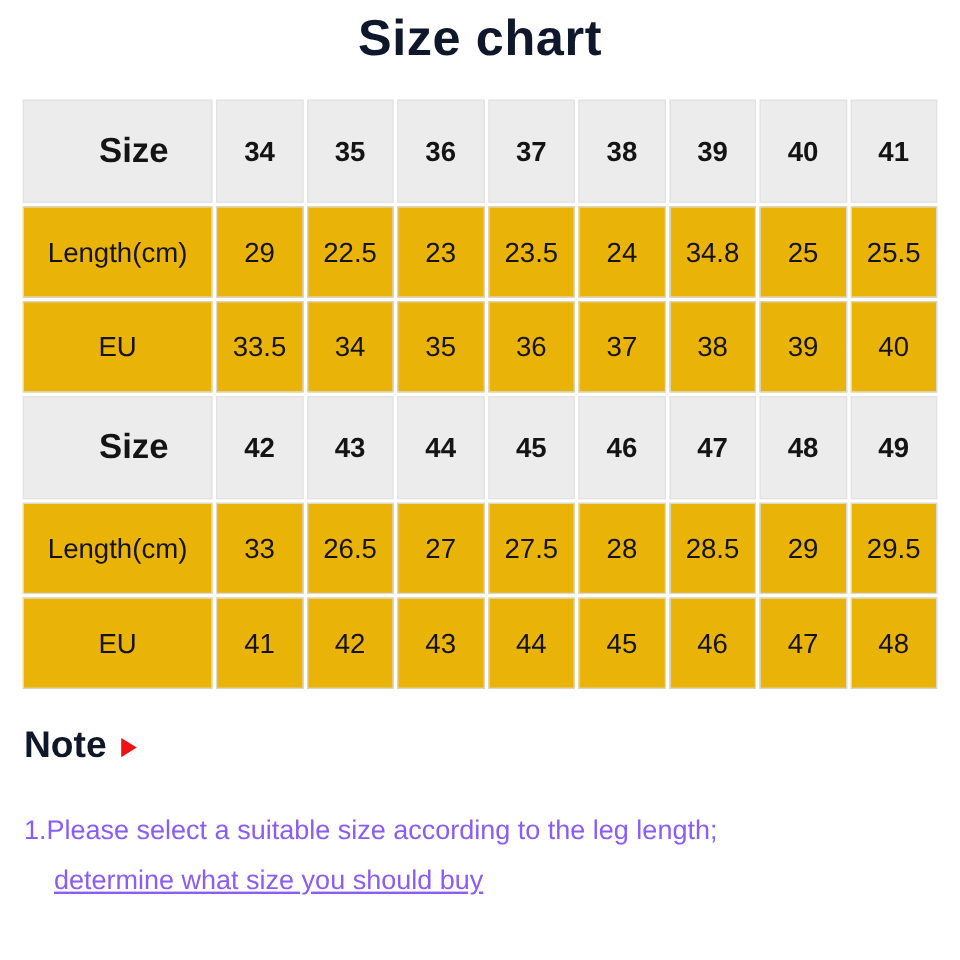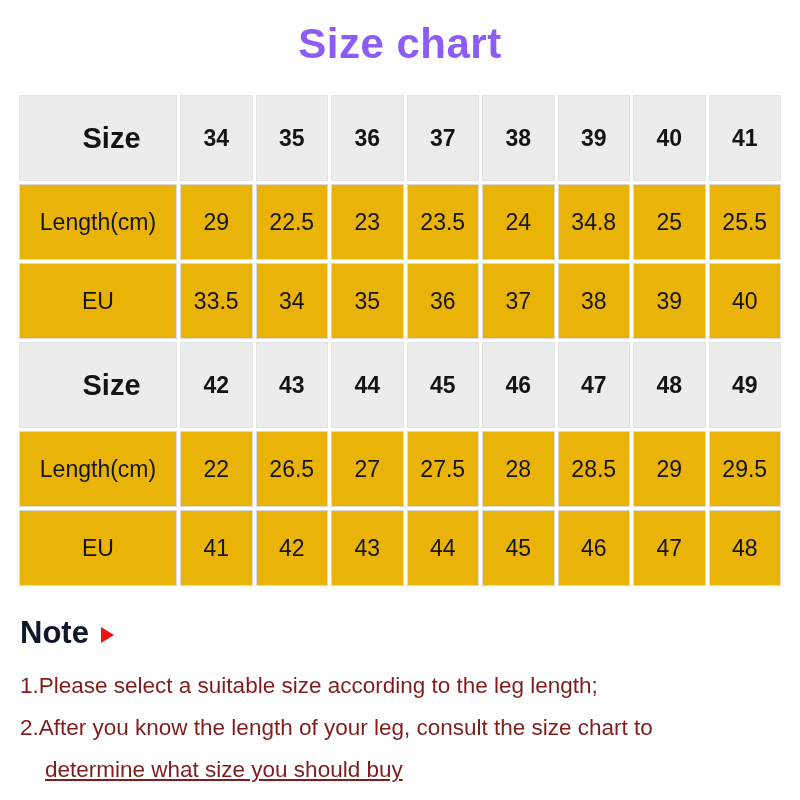--- a/index.html
+++ b/index.html
@@ -10,27 +10,27 @@
     background: #ffffff;
     font-family: "Liberation Sans", "DejaVu Sans", sans-serif;
   }
   .page {
     width: 800px;
     height: 800px;
     overflow: hidden;
     position: relative;
   }
   .title {
-    margin: 12px;
+    margin: 0;
     padding-top: 8px;
     height: 52px;
     text-align: center;
     font-size: 42px;
     font-weight: bold;
-    color: #8b5cf6;
+    color: #0f172a;
     letter-spacing: 0.5px;
   }
   table.size-table {
     margin-left: 16px;
     margin-top: 20px;
     width: 768px;
     table-layout: fixed;
     border-collapse: separate;
     border-spacing: 3px;
   }
@@ -68,22 +68,22 @@
     display: inline-block;
     width: 0;
     height: 0;
     margin-left: 12px;
     margin-top: 4px;
     border-left: 13px solid #f01212;
     border-top: 8px solid transparent;
     border-bottom: 8px solid transparent;
   }
   .note-items {
-    margin-top: 14px;
-    color: #7f1d1d;
+    margin-top: 32px;
+    color: #8b5cf6;
     font-size: 22.5px;
   }
   .note-item {
     line-height: 42px;
     white-space: nowrap;
   }
   .note-item.indent {
     padding-left: 25px;
     text-decoration: underline;
   }
@@ -147,21 +147,21 @@
         <td>43</td>
         <td>44</td>
         <td>45</td>
         <td>46</td>
         <td>47</td>
         <td>48</td>
         <td>49</td>
       </tr>
       <tr>
         <td class="row-label">Length(cm)</td>
-        <td>22</td>
+        <td>33</td>
         <td>26.5</td>
         <td>27</td>
         <td>27.5</td>
         <td>28</td>
         <td>28.5</td>
         <td>29</td>
         <td>29.5</td>
       </tr>
       <tr>
         <td class="row-label">EU</td>
@@ -177,18 +177,17 @@
     </tbody>
   </table>
 
   <div class="note-block">
     <div class="note-heading">
       <span>Note</span>
       <span class="note-arrow"></span>
     </div>
     <div class="note-items">
       <div class="note-item">1.Please select a suitable size according to the leg length;</div>
-      <div class="note-item">2.After you know the length of your leg, consult the size chart to</div>
       <div class="note-item indent">determine what size you should buy</div>
     </div>
   </div>
 
 </div>
 
 </body></html>

